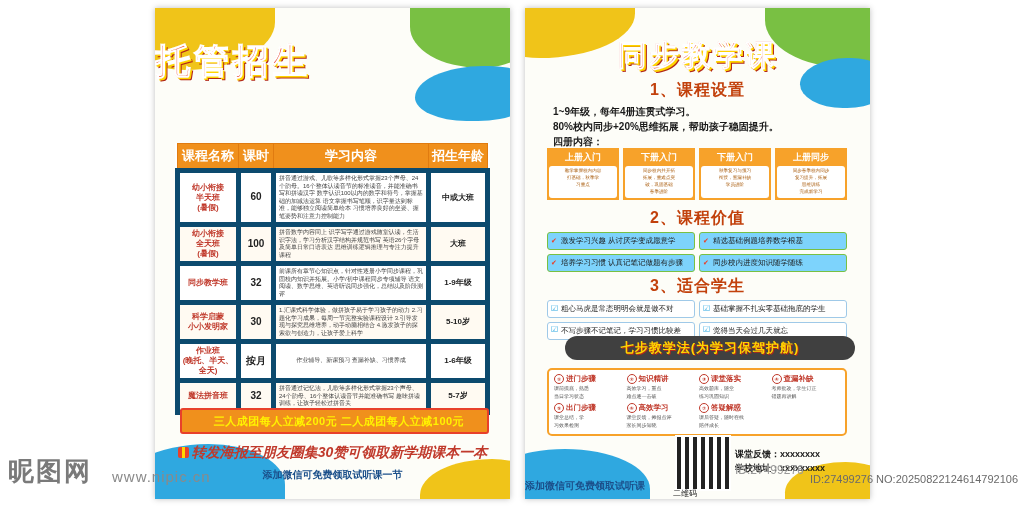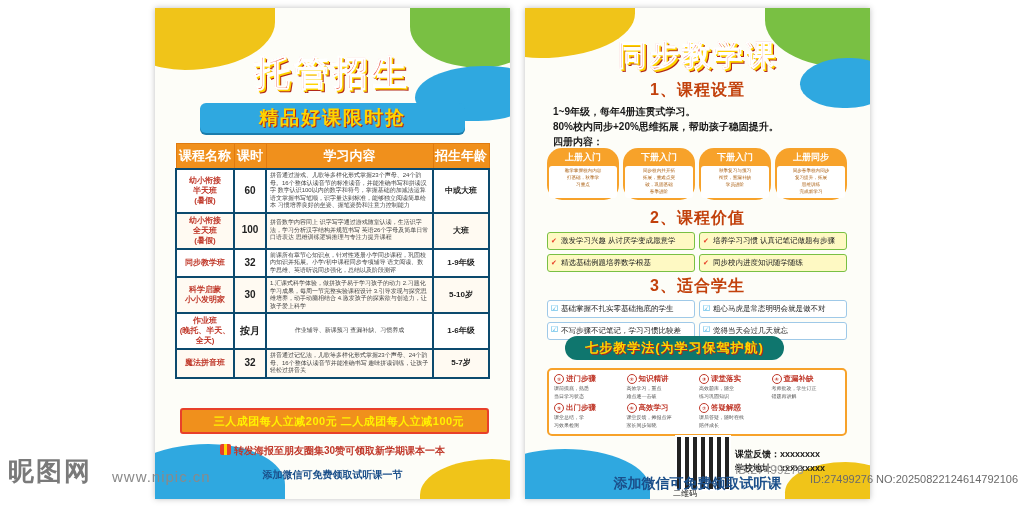--- a/index.html
+++ b/index.html
@@ -31,21 +31,21 @@
   .blob{position:absolute;border-radius:48% 52% 55% 45%/50% 45% 55% 50%;}
 
   
   .lb1{width:150px;height:80px;background:#f0c419;left:-30px;top:-18px;border-radius:0 0 60% 40%;}
   .lb2{width:120px;height:70px;background:#79c043;right:-20px;top:-10px;border-radius:0 0 45% 65%;}
   .lb3{width:120px;height:55px;background:#2fa8e0;right:-25px;top:58px;border-radius:60% 40% 50% 45%;}
   .lb4{width:170px;height:90px;background:#2fa8e0;left:-40px;bottom:-35px;border-radius:55% 45% 0 0;}
   .lb5{width:120px;height:60px;background:#f0c419;right:-30px;bottom:-20px;border-radius:60% 40% 0 0;}
 
   .title-main{
-    position:absolute;top:42px;left:0;width:100%;text-align:center;
+    position:absolute;top:30px;left:0;width:100%;text-align:left;
     font-size:35px;font-weight:bold;letter-spacing:4px;
     color:#e8402a;
     -webkit-text-stroke:1px #ffffff;
     text-shadow:2px 2px 0 #ffd400, 3px 3px 0 #b2281a;
     font-family:"DejaVu Sans","Liberation Sans",sans-serif;
   }
   .sub-banner{
     position:absolute;top:95px;left:45px;width:265px;height:30px;
     background:#2fa8e0;border-radius:6px;
     display:flex;align-items:center;justify-content:center;
@@ -61,39 +61,39 @@
     position:absolute;top:135px;left:20px;width:315px;
     border-collapse:collapse;
     font-size:7.5px;color:#222;
     background:#fff;
   }
   .ltable th{
     background:#f0901c;color:#fff;font-size:13px;font-weight:bold;
     border:1px solid #e07b10;padding:3px 1px;
   }
   .ltable td{
-    border:2px solid #0c4a6e;padding:2px 2px;text-align:center;vertical-align:middle;
+    border:5px solid #0c4a6e;padding:2px 2px;text-align:center;vertical-align:middle;
     line-height:1.25;
   }
   .ltable td.name{font-size:8px;font-weight:bold;color:#c0392b;width:52px;}
   .ltable td.hours{font-size:10px;font-weight:bold;width:26px;color:#222;}
   .ltable td.content{font-size:6px;text-align:left;color:#444;padding:2px 3px;}
   .ltable td.age{font-size:8px;font-weight:bold;width:50px;color:#222;}
   .ltable tr:nth-child(even) td{background:#fffaf2;}
 
   .promo{
     position:absolute;top:400px;left:25px;width:305px;height:22px;
     background:#f0901c;border:2px solid #e8402a;border-radius:3px;
     display:flex;align-items:center;justify-content:center;
   }
   .promo span{font-size:11px;font-weight:bold;color:#fff200;letter-spacing:.5px;margin-left:9px;}
 
   .foot1{
     position:absolute;top:436px;left:0;width:100%;text-align:center;
-    font-size:10px;font-weight:bold;color:#c0392b;
+    font-size:14px;font-weight:bold;color:#c0392b;font-style:italic;
   }
   .gift{display:inline-block;width:11px;height:11px;background:#e8402a;border-radius:2px;position:relative;margin-right:3px;vertical-align:-1px;}
   .gift:after{content:"";position:absolute;left:4px;top:0;width:3px;height:11px;background:#ffd400;}
   .foot2{
     position:absolute;top:460px;left:0;width:100%;text-align:center;
     font-size:10px;font-weight:bold;color:#1b4f8a;
   }
 
   
   .rb1{width:150px;height:70px;background:#f0c419;left:-40px;top:-20px;border-radius:0 0 70% 40%;}
@@ -109,51 +109,51 @@
     -webkit-text-stroke:.8px #fff;
   }
   .sec-h{
     position:absolute;left:0;width:100%;text-align:center;
     font-size:16px;font-weight:bold;color:#c2410c;letter-spacing:1px;
   }
   .r-line{position:absolute;left:28px;width:290px;font-size:10px;color:#1a1a1a;font-weight:bold;line-height:1.5;}
 
   .card4{position:absolute;top:140px;left:22px;width:300px;height:52px;display:flex;gap:4px;}
   .card{
-    flex:1;background:#f7a22a;border-radius:15px;padding:2px;
+    flex:1;background:#f7a22a;border-radius:0;padding:2px;
     display:flex;flex-direction:column;align-items:center;
   }
   .card .ch{font-size:9px;font-weight:bold;color:#fff;margin:1px 0 2px;}
   .card .cb{
     background:#fff;border-radius:3px;width:100%;flex:1;
     font-size:4.6px;color:#a85a0a;line-height:1.5;text-align:center;
     padding:2px 1px;box-sizing:border-box;
   }
 
   .valbox{position:absolute;left:22px;width:300px;display:flex;flex-wrap:wrap;gap:4px;}
   .vitem{
     width:calc(50% - 2px);box-sizing:border-box;
-    background:#fef9c3;border:1px solid #79c043;border-radius:3px;
+    background:#7dd3fc;border:1px solid #79c043;border-radius:3px;
     font-size:7.5px;color:#1a1a1a;padding:3px 3px 3px 13px;position:relative;line-height:1.3;
   }
   .vitem:before{
     content:"\2714";position:absolute;left:3px;top:3px;color:#e8402a;font-size:7px;
   }
   .sitem{
     width:calc(50% - 2px);box-sizing:border-box;
     background:#fff;border:1px solid #9fc9e8;border-radius:3px;
     font-size:7.5px;color:#1a1a1a;padding:3px 3px 3px 13px;position:relative;line-height:1.3;
   }
   .sitem:before{
     content:"\2611";position:absolute;left:3px;top:2.5px;color:#2fa8e0;font-size:8px;
   }
 
   .sevenbar{
-    position:absolute;top:328px;left:40px;width:219px;height:24px;
-    background:#0f766e;border-radius:12px;display:flex;align-items:center;justify-content:center;
+    position:absolute;top:328px;left:40px;width:290px;height:24px;
+    background:#404040;border-radius:12px;display:flex;align-items:center;justify-content:center;
   }
   .sevenbar span{font-size:13px;font-weight:bold;color:#ffd400;letter-spacing:1px;text-shadow:1px 1px 0 #b2281a;}
 
   .steps{
     position:absolute;top:360px;left:22px;width:300px;height:68px;
     border:2px solid #f7a22a;border-radius:5px;background:#fff;
     display:flex;flex-wrap:wrap;padding:3px;box-sizing:border-box;
   }
   .step{width:25%;box-sizing:border-box;padding:1px 2px;}
   .step .sh{font-size:7.5px;font-weight:bold;color:#c0392b;}
@@ -163,21 +163,21 @@
   .qr{
     position:absolute;left:150px;bottom:8px;width:52px;height:52px;
     background:
       repeating-linear-gradient(90deg,#222 0 4px,#fff 4px 8px),
       #fff;
     border:2px solid #fff;
   }
   .qrlabel{position:absolute;left:148px;bottom:0px;font-size:8px;color:#1a1a1a;}
   .contact{position:absolute;left:210px;bottom:38px;font-size:9px;font-weight:bold;color:#1a1a1a;}
   .addr{position:absolute;left:210px;bottom:24px;font-size:9px;font-weight:bold;color:#1a1a1a;}
-  .rfoot{position:absolute;left:0;bottom:6px;width:100%;text-align:center;font-size:14px;font-weight:bold;color:#1b4f8a;}
+  .rfoot{position:absolute;left:0;bottom:6px;width:100%;font-size:10px;font-weight:bold;color:#1b4f8a;}
 
   
   .wm-logo{
     position:absolute;left:8px;bottom:18px;
     font-size:26px;font-weight:bold;color:#7a7a7a;letter-spacing:2px;
   }
   .wm-url{
     position:absolute;left:112px;bottom:22px;
     font-size:15px;color:#8a8a8a;letter-spacing:1px;
   }
@@ -200,23 +200,20 @@
 
   <div class="poster left">
     <div class="blob lb1"></div>
     <div class="blob lb2"></div>
     <div class="blob lb3"></div>
     <div class="blob lb4"></div>
     <div class="blob lb5"></div>
 
     <div class="title-main">托管招生</div>
 
-    <div class="sub-banner">
-      <span>精品好课限时抢</span>
-    </div>
 
     <table class="ltable">
       <thead>
         <tr>
           <th>课程名称</th>
           <th>课时</th>
           <th>学习内容</th>
           <th>招生年龄</th>
         </tr>
       </thead>
@@ -317,30 +314,30 @@
 复习提升，拓展
 思维训练
 完成新学习</div>
       </div>
     </div>
 
     <div class="sec-h" style="top:200px">2、课程价值</div>
 
     <div class="valbox" style="top:224px">
       <div class="vitem">激发学习兴趣 从讨厌学变成愿意学</div>
+      <div class="vitem">精选基础例题培养数学根基</div>
       <div class="vitem">培养学习习惯 认真记笔记做题有步骤</div>
-      <div class="vitem">精选基础例题培养数学根基</div>
       <div class="vitem">同步校内进度知识随学随练</div>
     </div>
 
     <div class="sec-h" style="top:268px">3、适合学生</div>
 
     <div class="valbox" style="top:292px">
+      <div class="sitem">粗心马虎是常态明明会就是做不对</div>
       <div class="sitem">基础掌握不扎实零基础拖底的学生</div>
-      <div class="sitem">粗心马虎是常态明明会就是做不对</div>
       <div class="sitem">不写步骤不记笔记，学习习惯比较差</div>
       <div class="sitem">觉得当天会过几天就忘</div>
     </div>
 
     <div class="sevenbar">
       <span>七步教学法(为学习保驾护航)</span>
     </div>
 
     <div class="steps">
       <div class="step">

